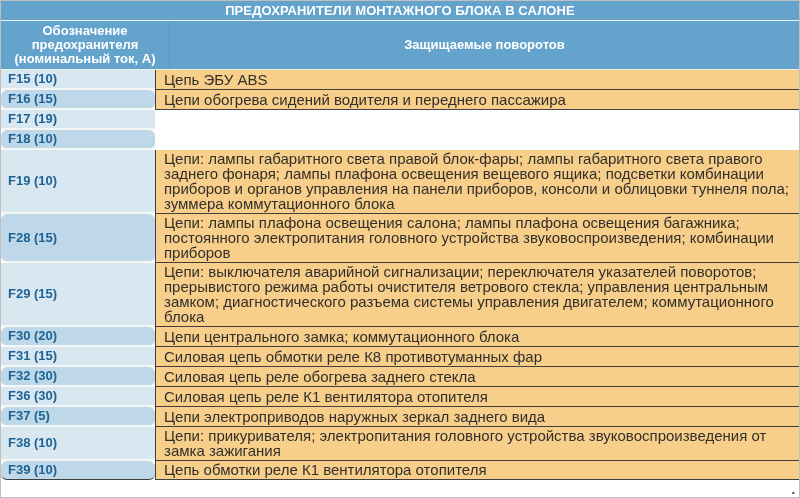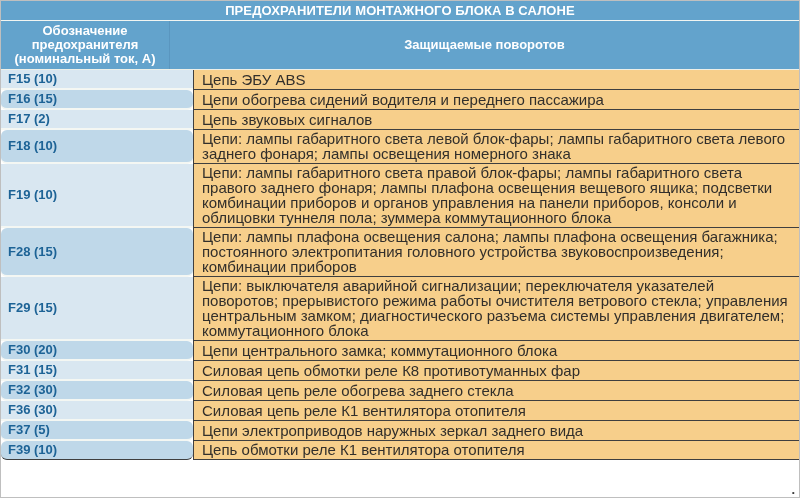--- a/index.html
+++ b/index.html
@@ -48,21 +48,21 @@
     justify-content: center;
     padding: 3px 4px;
   }
   .header-cell.left  { width: 168px; min-height: 46px; }
   .header-cell.right { flex: 1; border-left: 1px solid #5a96bf; }
 
   
   .rows { flex: 0 0 auto; display: flex; flex-direction: column; }
   .row { display: flex; align-items: stretch; }
   .cell-code {
-    width: 192px;
+    width: 154px;
     font-size: 13px;
     font-weight: bold;
     color: var(--code-color);
     display: flex;
     align-items: center;
     padding: 1px 4px 2px 7px;
     border-bottom: 2px solid #f4f7f3;
   }
   .row.light .cell-code { background: var(--row-light); }
   .row.dark  .cell-code { background: var(--row-dark); border-radius: 6px; }
@@ -106,27 +106,25 @@
     <div class="cell-code">F15 (10)</div>
     <div class="cell-desc">Цепь ЭБУ ABS</div>
   </div>
 
   <div class="row dark">
     <div class="cell-code">F16 (15)</div>
     <div class="cell-desc">Цепи обогрева сидений водителя и переднего пассажира</div>
   </div>
 
   <div class="row light">
-    <div class="cell-code">F17 (2)</div>
-    <div class="cell-desc">Цепь звуковых сигналов</div>
+    <div class="cell-code">F17 (19)</div>
   </div>
 
   <div class="row dark">
     <div class="cell-code">F18 (10)</div>
-    <div class="cell-desc">Цепи: лампы габаритного света левой блок-фары; лампы габаритного света левого заднего фонаря; лампы освещения номерного знака</div>
   </div>
 
   <div class="row light">
     <div class="cell-code">F19 (10)</div>
     <div class="cell-desc">Цепи: лампы габаритного света правой блок-фары; лампы габаритного света правого заднего фонаря; лампы плафона освещения вещевого ящика; подсветки комбинации приборов и органов управления на панели приборов, консоли и облицовки туннеля пола; зуммера коммутационного блока</div>
   </div>
 
 
 
   <div class="row dark">
@@ -157,20 +155,24 @@
   <div class="row light">
     <div class="cell-code">F36 (30)</div>
     <div class="cell-desc">Силовая цепь реле К1 вентилятора отопителя</div>
   </div>
 
   <div class="row dark">
     <div class="cell-code">F37 (5)</div>
     <div class="cell-desc">Цепи электроприводов наружных зеркал заднего вида</div>
   </div>
 
+  <div class="row light">
+    <div class="cell-code">F38 (10)</div>
+    <div class="cell-desc">Цепи: прикуривателя; электропитания головного устройства звуковоспроизведения от замка зажигания</div>
+  </div>
 
   <div class="row dark">
     <div class="cell-code">F39 (10)</div>
     <div class="cell-desc">Цепь обмотки реле К1 вентилятора отопителя</div>
   </div>
 </div>
 
   <div class="stray-mark">.</div>
 </div>
 

